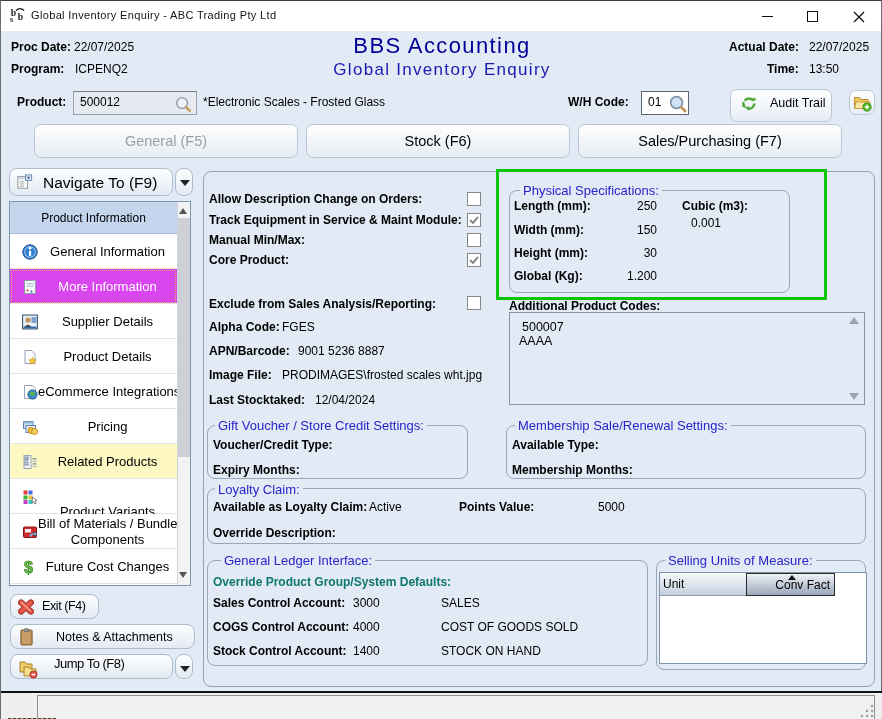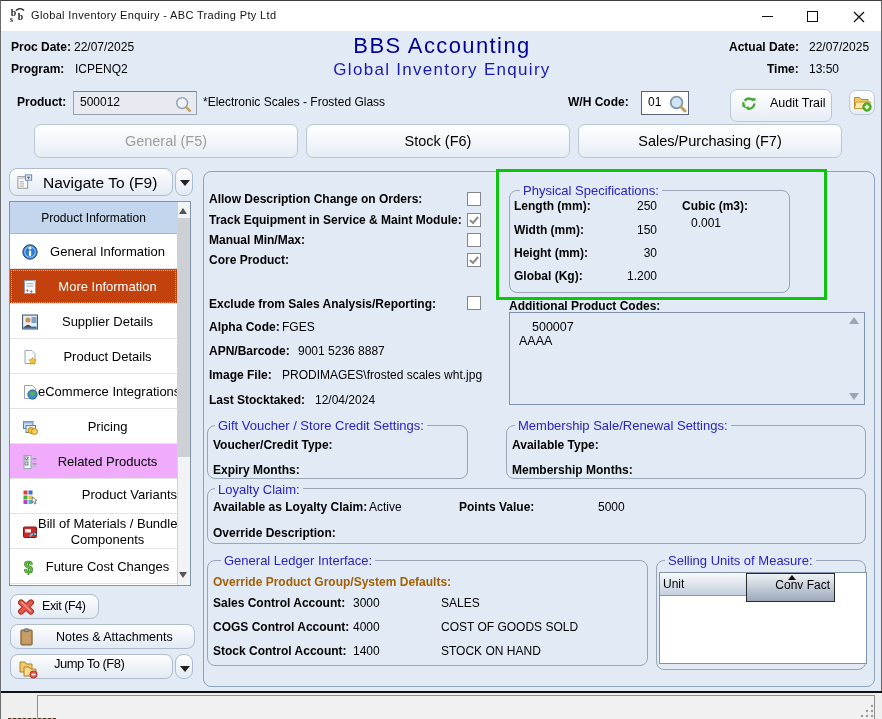--- a/index.html
+++ b/index.html
@@ -131,21 +131,21 @@
       <div class="abs b" style="left:9px;top:201px;width:167px;height:32px;background:#c3d6ee;border-bottom:1px solid #a3b8d2;text-align:center;line-height:32px">Product Information</div>
       <div class="navrow" style="top:233px;height:35px;background:#fff;">
       <div class="navico" style="top:9.5px"><svg width="16" height="16" viewBox="0 0 16 16">
             <circle cx="8" cy="8" r="7.2" fill="#2e7ace" stroke="#1a4e8c" stroke-width="1"></circle>
             <circle cx="8" cy="8" r="5.3" fill="none" stroke="#8db9e8" stroke-width="1.2"></circle>
             <rect x="6.9" y="6.6" width="2.3" height="5.6" rx="1.1" fill="#fff"></rect>
             <circle cx="8" cy="4.2" r="1.4" fill="#fff"></circle>
           </svg></div>
         <div class="navtxt" style="top:9.5px;">General Information</div>
       </div>
-      <div class="navrow" style="top:268px;height:35px;background:#c2410c;outline:1px dotted #e8a95a;outline-offset:-2px;padding-left:28px;">
+      <div class="navrow" style="top:268px;height:35px;background:#d946ef;outline:1px dotted #e8a95a;outline-offset:-2px;padding-left:28px;">
       <div class="navico" style="top:9.5px"><svg width="16" height="16" viewBox="0 0 16 16">
             <rect x="2.5" y="1.5" width="11" height="13" fill="#f6f8fa" stroke="#8899aa"></rect>
             <path d="M10.5 1.5 h3 v3 z" fill="#c9d4df"></path>
             <rect x="4.5" y="4" width="7" height="1.2" fill="#aebccb"></rect>
             <rect x="4.5" y="6.5" width="7" height="1.2" fill="#aebccb"></rect>
             <text x="3.5" y="13" font-size="6" fill="#cc3333" font-weight="bold">+</text>
             <text x="7.5" y="13.5" font-size="6" fill="#3355cc" font-weight="bold">+</text>
           </svg></div>
         <div class="navtxt" style="top:9.5px;color:#fff;">More Information</div>
       </div>
@@ -179,21 +179,21 @@
       <div class="navrow" style="top:408px;height:35px;background:#fff;">
       <div class="navico" style="top:9.5px"><svg width="16" height="16" viewBox="0 0 16 16">
             <rect x="1.5" y="2.5" width="9.5" height="7" fill="#cfe0f2" stroke="#5b82ad"></rect>
             <rect x="1.5" y="2.5" width="9.5" height="2" fill="#8fb4da"></rect>
             <rect x="4" y="6.5" width="9.5" height="7" fill="#e4eef8" stroke="#5b82ad"></rect>
             <circle cx="9" cy="11.5" r="3" fill="#f2c23c" stroke="#bb8a16"></circle>
             <circle cx="12.5" cy="12.5" r="3" fill="#f6d05e" stroke="#bb8a16"></circle>
           </svg></div>
         <div class="navtxt" style="top:9.5px;">Pricing</div>
       </div>
-      <div class="navrow" style="top:443px;height:35px;background:#f0abfc;">
+      <div class="navrow" style="top:443px;height:35px;background:#fef9c3;">
       <div class="navico" style="top:9.5px"><svg width="16" height="16" viewBox="0 0 16 16">
             <rect x="2" y="1.5" width="7" height="13" fill="#f3f5f8" stroke="#9aa6b4"></rect>
             <rect x="3" y="3" width="3" height="3" fill="#fff" stroke="#7a8796"></rect>
             <path d="M3.5 4.5 l1 1 1.5-2" stroke="#3a7ac0" fill="none"></path>
             <rect x="3" y="8" width="3" height="3" fill="#d8dde4" stroke="#7a8796"></rect>
             <rect x="10.5" y="4" width="4" height="1.4" fill="#8a97a6"></rect>
             <rect x="10.5" y="6.6" width="4" height="1.4" fill="#b6bfca"></rect>
             <rect x="10.5" y="9.2" width="4" height="1.4" fill="#8a97a6"></rect>
             <rect x="10.5" y="11.8" width="4" height="1.4" fill="#b6bfca"></rect>
           </svg></div>
@@ -202,21 +202,21 @@
       <div class="navrow" style="top:478px;height:35px;background:#fff;">
       <div class="navico" style="top:9.5px"><svg width="16" height="16" viewBox="0 0 16 16">
             <rect x="1.5" y="1.5" width="4" height="4" fill="#e03c3c"></rect>
             <rect x="6.5" y="1.5" width="4" height="4" fill="#3c6ce0"></rect>
             <rect x="1.5" y="6.5" width="4" height="4" fill="#37b437"></rect>
             <rect x="6.5" y="6.5" width="4" height="4" fill="#e0c43c"></rect>
             <rect x="1.5" y="11" width="4" height="4" fill="#c43cc4"></rect>
             <rect x="6.5" y="11" width="4" height="4" fill="#3cc4c4"></rect>
             <path d="M10.5 8 l4.5 3.5 -2 .4 1 2.6 -1.4 .5 -1-2.6 -1.6 1.4 z" fill="#fff" stroke="#555" stroke-width="0.7"></path>
           </svg></div>
-        <div class="navtxt" style="top:8px;text-align:right;">Product Variants</div>
+        <div class="navtxt" style="top:25px;">Product Variants</div>
       </div>
       <div class="navrow" style="top:513px;height:35px;background:#fff;">
       <div class="navico" style="top:9.5px"><svg width="16" height="16" viewBox="0 0 16 16">
             <rect x="1.5" y="3" width="13" height="10.5" rx="1" fill="#cc2a2a" stroke="#8a1616"></rect>
             <rect x="3" y="5" width="6" height="3.5" fill="#f0f0f0"></rect>
             <path d="M8 12.5 q2-3.5 5-2.5" stroke="#7fb0d8" stroke-width="2" fill="none"></path>
             <circle cx="13" cy="10" r="1.6" fill="#9cc4e4" stroke="#456"></circle>
           </svg></div>
         <div class="navtxt" style="top:2px;line-height:15.5px">Bill of Materials / Bundle<br>Components</div>
       </div>
@@ -297,21 +297,21 @@
   <div class="val" style="left:690px;top:215px">0.001</div>
   <div class="lbl" style="left:513px;top:222px">Width (mm):</div>
   <div class="val" style="left:556px;top:222px;width:100px;text-align:right">150</div>
   <div class="lbl" style="left:513px;top:245px">Height (mm):</div>
   <div class="val" style="left:556px;top:245px;width:100px;text-align:right">30</div>
   <div class="lbl" style="left:513px;top:268px">Global (Kg):</div>
   <div class="val" style="left:556px;top:268px;width:100px;text-align:right">1.200</div>
 
   <div class="lbl" style="left:508px;top:298px">Additional Product Codes:</div>
   <div class="abs" style="left:508px;top:311px;width:356px;height:93px;border:1px solid #8094ac">
-    <div class="abs" style="left:22px;top:7px;font-size:12.5px">500007</div>
+    <div class="abs" style="left:12px;top:7px;font-size:12.5px">500007</div>
     <div class="abs" style="left:9px;top:21px;font-size:12.5px">AAAA</div>
     <div class="abs" style="right:5px;top:4px;width:0;height:0;border-left:5px solid transparent;border-right:5px solid transparent;border-bottom:7px solid #9aa6b4"></div>
     <div class="abs" style="right:5px;bottom:4px;width:0;height:0;border-left:5px solid transparent;border-right:5px solid transparent;border-top:7px solid #9aa6b4"></div>
   </div>
 
   <div class="grp" style="left:206px;top:424px;width:261px;height:54px"></div>
   <div class="gtitle" style="left:214px;top:417px">Gift Voucher / Store Credit Settings:</div>
   <div class="lbl" style="left:212px;top:437px">Voucher/Credit Type:</div>
   <div class="lbl" style="left:212px;top:462px">Expiry Months:</div>
   <div class="grp" style="left:505px;top:424px;width:360px;height:54px"></div>
@@ -322,38 +322,38 @@
   <div class="grp" style="left:206px;top:487px;width:659px;height:56px"></div>
   <div class="gtitle" style="left:214px;top:481px">Loyalty Claim:</div>
   <div class="lbl" style="left:212px;top:499px">Available as Loyalty Claim:</div>
   <div class="val" style="left:368px;top:499px">Active</div>
   <div class="lbl" style="left:458px;top:499px">Points Value:</div>
   <div class="val" style="left:597px;top:499px">5000</div>
   <div class="lbl" style="left:212px;top:525px">Override Description:</div>
 
   <div class="grp" style="left:206px;top:559px;width:441px;height:106px"></div>
   <div class="gtitle" style="left:220px;top:552px">General Ledger Interface:</div>
-  <div class="lbl" style="left:212px;top:574px;color:#a16207">Override Product Group/System Defaults:</div>
+  <div class="lbl" style="left:212px;top:574px;color:#0f766e">Override Product Group/System Defaults:</div>
   <div class="lbl" style="left:212px;top:595px">Sales Control Account:</div>
   <div class="val" style="left:352px;top:595px">3000</div>
   <div class="val" style="left:440px;top:595px">SALES</div>
   <div class="lbl" style="left:212px;top:619px">COGS Control Account:</div>
   <div class="val" style="left:352px;top:619px">4000</div>
   <div class="val" style="left:440px;top:619px">COST OF GOODS SOLD</div>
   <div class="lbl" style="left:212px;top:643px">Stock Control Account:</div>
   <div class="val" style="left:352px;top:643px">1400</div>
   <div class="val" style="left:440px;top:643px">STOCK ON HAND</div>
 
   <div class="grp" style="left:655px;top:559px;width:210px;height:110px"></div>
   <div class="gtitle" style="left:664px;top:552px">Selling Units of Measure:</div>
   <div class="abs" style="left:658px;top:571px;width:208px;height:92px;background:#fff;border:1px solid #7f93aa">
     <div class="abs" style="left:0;top:0;width:86px;height:23px;background:linear-gradient(#f8fafc,#c3cfdd);border-bottom:1px solid #8a98a8">
       <div class="abs" style="left:3px;top:4px">Unit</div>
     </div>
-    <div class="abs" style="left:86px;top:0;width:89px;height:29px;background:linear-gradient(#eef2f6,#9aa8ba);border:1px solid #2a2a2a">
+    <div class="abs" style="left:86px;top:0;width:89px;height:23px;background:linear-gradient(#eef2f6,#9aa8ba);border:1px solid #2a2a2a">
       <div class="abs" style="right:4px;top:4px">Conv Fact</div>
       <div class="abs" style="left:41px;top:1px;width:0;height:0;border-left:4px solid transparent;border-right:4px solid transparent;border-bottom:5px solid #111"></div>
     </div>
   </div>
 
   <div class="abs" style="left:0;top:690px;width:882px;height:2px;background:#111"></div>
   <div class="abs" style="left:0;top:692px;width:882px;height:27px;background:#efefef"></div>
   <div class="abs" style="left:36px;top:694px;width:838px;height:25px;background:#f1f1f1;border:1px solid #8f8f8f;border-bottom:none"></div>
   <div class="abs" style="left:7px;top:717px;width:48px;height:2px;background:repeating-linear-gradient(90deg,#4a3a28 0 3px,#b0a894 3px 5px)"></div>
 

